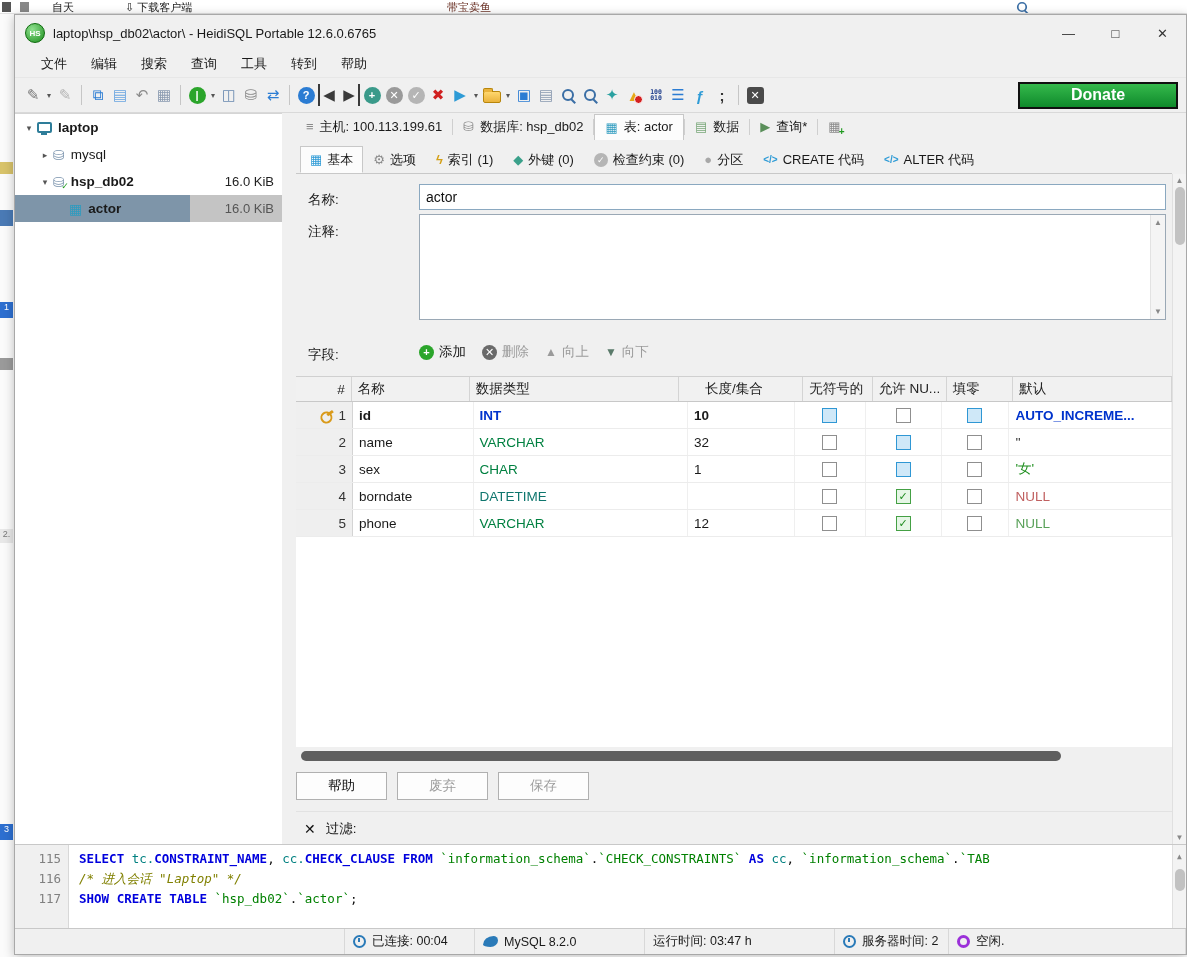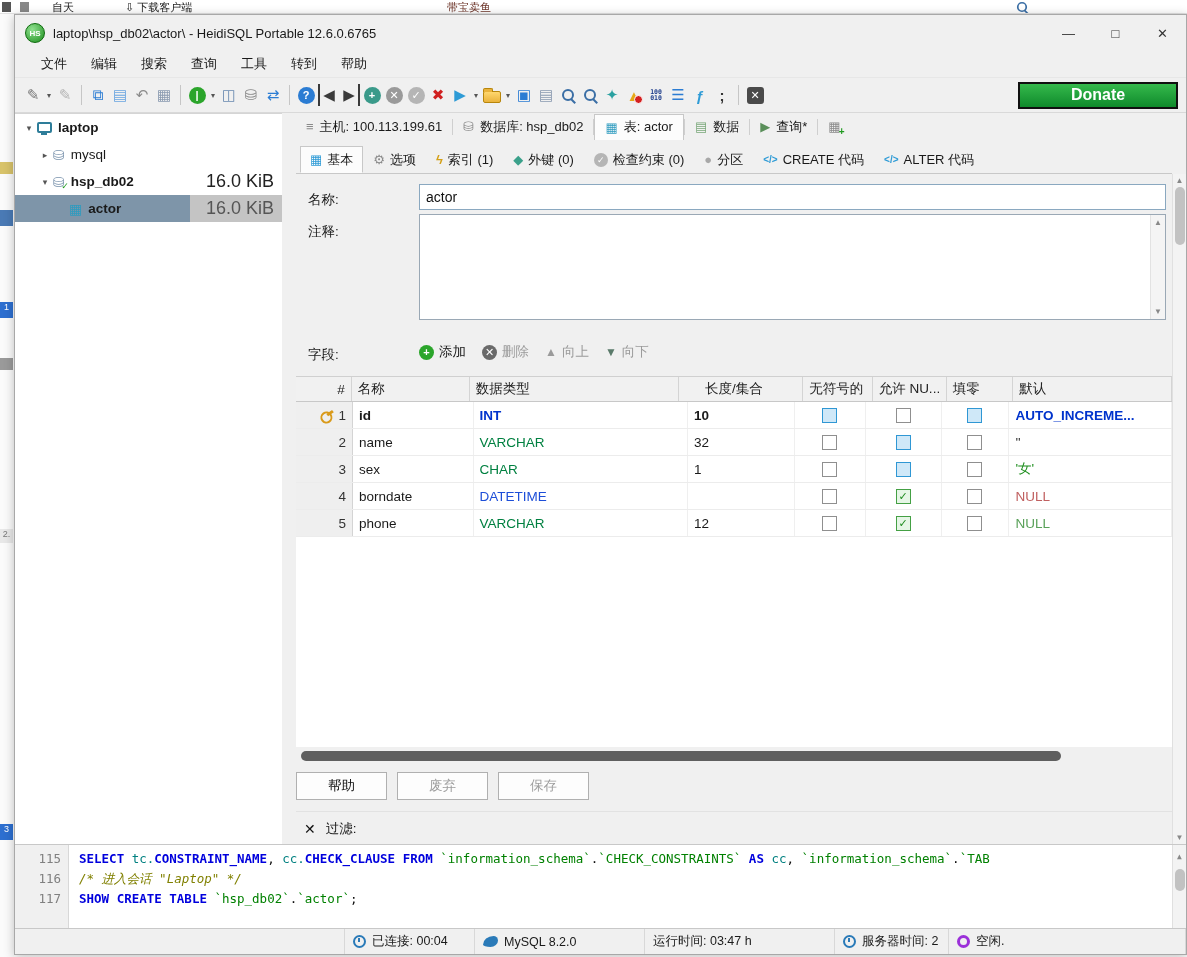--- a/index.html
+++ b/index.html
@@ -55,21 +55,21 @@
   .star{color:#f5b31a;font-size:16px;margin-left:4px;}
   .funnel{width:0;height:0;border-left:5px solid transparent;border-right:5px solid transparent;border-top:6px solid #e8a33d;position:relative;display:inline-block;}
   .funnel::after{content:"";position:absolute;left:-2px;top:4px;width:3px;height:5px;background:#e8a33d;}
   .funnel.blue{border-top-color:#4a90c4;} .funnel.blue::after{background:#4a90c4;}
 
   .tree{flex:1;background:#fff;border-top:1px solid #d5d5d5;font-size:13.5px;overflow:hidden;}
   .tree-row{height:27px;display:flex;align-items:center;}
   .tree-row.selected{background:#7e95a9;}
   .chev{width:16px;text-align:center;font-size:9px;color:#555;flex:0 0 auto;}
   .tree-label{margin-left:6px;white-space:nowrap;}
-  .tree-size{margin-left:auto;align-self:stretch;display:flex;align-items:center;justify-content:flex-end;padding-right:8px;font-size:18px;color:#222;min-width:92px;}
+  .tree-size{margin-left:auto;align-self:stretch;display:flex;align-items:center;justify-content:flex-end;padding-right:8px;font-size:13px;color:#222;min-width:92px;}
   .tree-row.selected .tree-size{background:#c4c4c4;color:#555;}
   .ti-laptop{display:inline-block;width:15px;height:11px;border:2px solid #2e7d99;border-radius:2px;position:relative;flex:0 0 auto;}
   .ti-laptop::after{content:"";position:absolute;left:2px;bottom:-4px;width:6px;height:2px;background:#2e7d99;}
   .ti-db{font-size:14px;color:#7a93ad;position:relative;line-height:1;flex:0 0 auto;}
   .ti-ok{position:absolute;right:-4px;bottom:-2px;font-size:9px;color:#1f9a1f;font-weight:bold;}
   .ti-table{font-size:14px;color:#2e9bbf;line-height:1;flex:0 0 auto;}
 
   .splitter{width:14px;background:#f0f0f0;flex:0 0 auto;}
 
   .main{flex:1;position:relative;background:#f0f0f0;min-width:0;}
@@ -446,21 +446,21 @@
               <span class="g-cell g-check" style="width: 68px;">
                 <span class="cb "></span>
               </span>
               <span class="g-cell" style="width: 163px; color: rgb(31, 143, 31);">'女'</span>
             </div>
             <div class="g-row">
               <span class="g-cell g-num" style="width: 57px;">
                 <span>4</span>
               </span>
               <span class="g-cell" style="width: 121px;">borndate</span>
-              <span class="g-cell" style="width: 215px; color: #1d4ed8;">DATETIME</span>
+              <span class="g-cell" style="width: 215px; color: #0f766e;">DATETIME</span>
               <span class="g-cell" style="width: 107px;"></span>
               <span class="g-cell g-check" style="width: 71px;">
                 <span class="cb "></span>
               </span>
               <span class="g-cell g-check" style="width: 76px;">
                 <span class="cb checked">✓</span>
               </span>
               <span class="g-cell g-check" style="width: 68px;">
                 <span class="cb "></span>
               </span>

